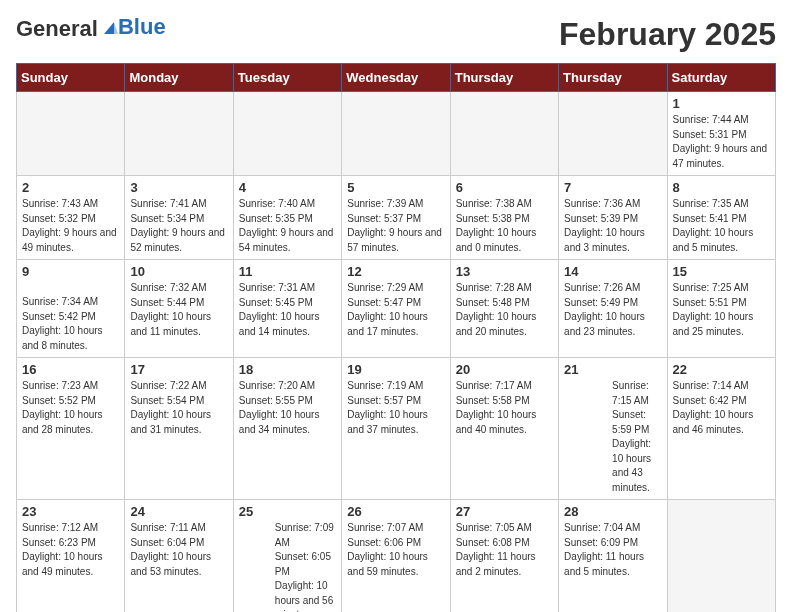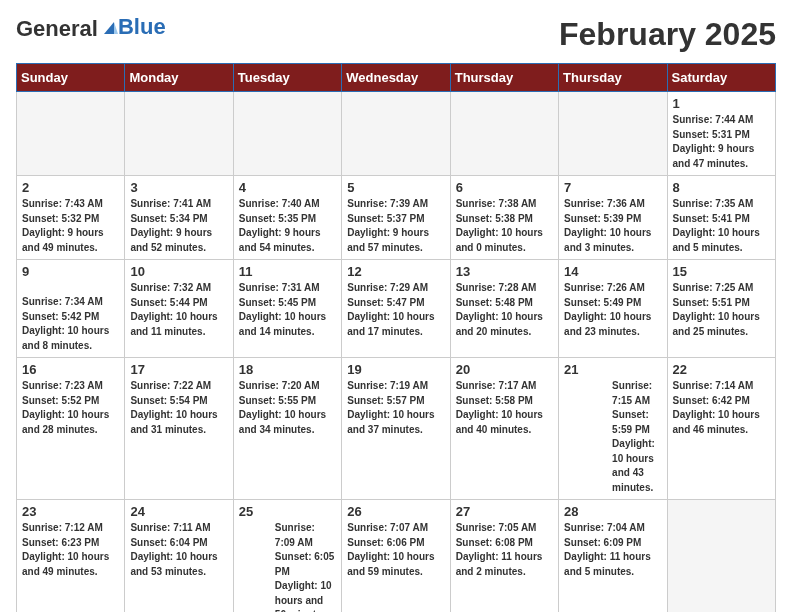--- a/index.html
+++ b/index.html
@@ -71,21 +71,20 @@
     .day-num {
       font-size: 13px;
       font-weight: bold;
       display: block;
       margin-bottom: 2px;
     }
     .day-info {
       font-size: 10px;
       line-height: 1.45;
       color: #333;
-      font-weight: bold;
     }
   </style>
 </head>
 <body>
 
 <div class="header">
   <div class="logo">
     <div style="display:flex; align-items:center;">
       <span class="logo-general" style="font-size:22px;font-weight:bold;color:#333;">General</span>
       <span style="display:inline-block;margin-left:2px;vertical-align:middle;">

